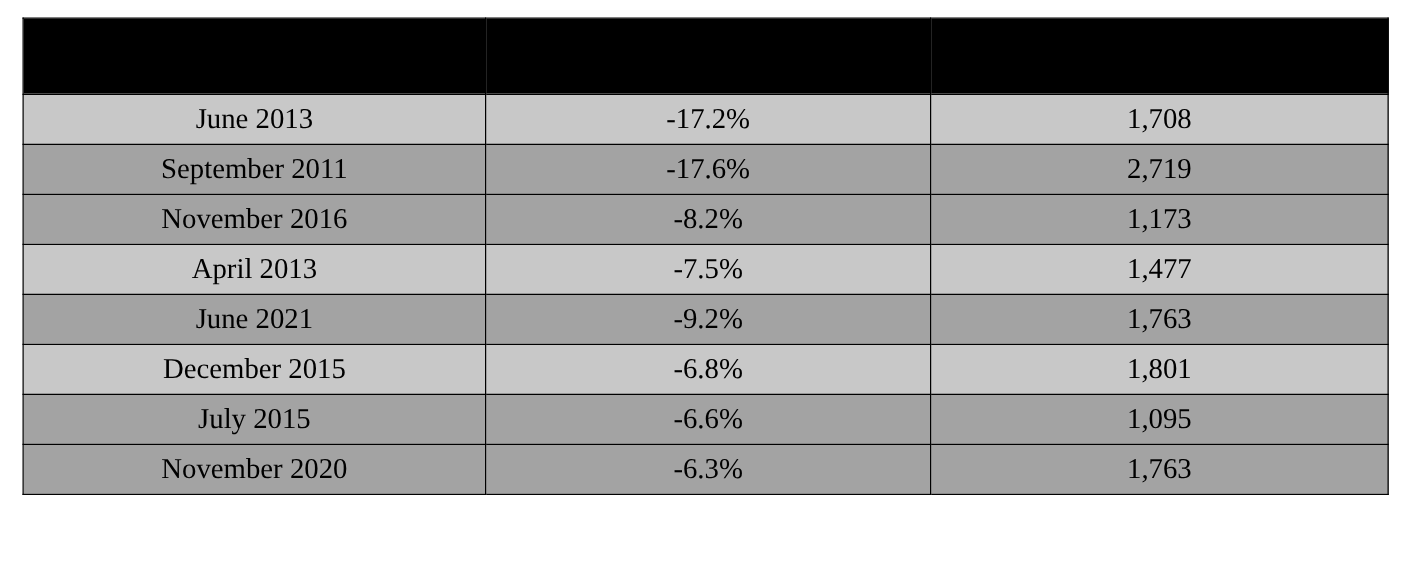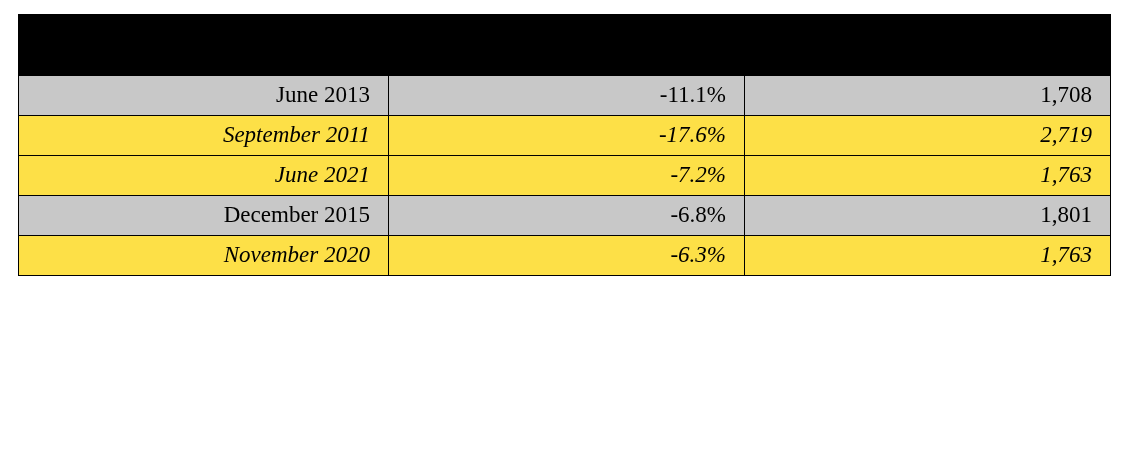--- a/index.html
+++ b/index.html
@@ -26,44 +26,43 @@
     width: 1092px;
   }
   table.gold-table {
     border-collapse: collapse;
     width: 1092px;
     table-layout: fixed;
   }
   table.gold-table th,
   table.gold-table td {
     border: 1px solid #000000;
-    text-align: right;
+    text-align: center;
     vertical-align: middle;
     font-size: 23px;
     line-height: 1.17;
-    padding: 3px 18px;
+    padding: 3px 0;
     color: #000000;
   }
   thead th {
     background: #000000;
     color: #ffffff;
     font-weight: bold;
     padding: 9px 8px 11px 8px;
     border: 1px solid #000000;
   }
   thead th .hdr-line {
     display: block;
     white-space: nowrap;
   }
   tbody tr.shaded td {
     background: #c8c8c8;
   }
   tbody tr.plain td {
-    background: #fde047;
-    font-style: italic;
+    background: #a3a3a3;
   }
   tbody td {
     height: 33px;
     padding: 2px 6px;
   }
   col.col-month { width: 370px; }
   col.col-decline { width: 356px; }
   col.col-price { width: 366px; }
 </style>
 </head>
@@ -88,37 +87,52 @@
           </th>
           <th>
             <span class="hdr-line">End of month gold price</span>
             <span class="hdr-line">(US dollar per troy ounce)</span>
           </th>
         </tr>
       </thead>
       <tbody>
         <tr class="shaded">
           <td>June 2013</td>
-          <td>-11.1%</td>
+          <td>-17.2%</td>
           <td>1,708</td>
         </tr>
         <tr class="plain">
           <td>September 2011</td>
           <td>-17.6%</td>
           <td>2,719</td>
         </tr>
         <tr class="plain">
+          <td>November 2016</td>
+          <td>-8.2%</td>
+          <td>1,173</td>
+        </tr>
+        <tr class="shaded">
+          <td>April 2013</td>
+          <td>-7.5%</td>
+          <td>1,477</td>
+        </tr>
+        <tr class="plain">
           <td>June 2021</td>
-          <td>-7.2%</td>
+          <td>-9.2%</td>
           <td>1,763</td>
         </tr>
         <tr class="shaded">
           <td>December 2015</td>
           <td>-6.8%</td>
           <td>1,801</td>
+        </tr>
+        <tr class="plain">
+          <td>July 2015</td>
+          <td>-6.6%</td>
+          <td>1,095</td>
         </tr>
         <tr class="plain">
           <td>November 2020</td>
           <td>-6.3%</td>
           <td>1,763</td>
         </tr>
       </tbody>
     </table>
   </div>
 </div>

